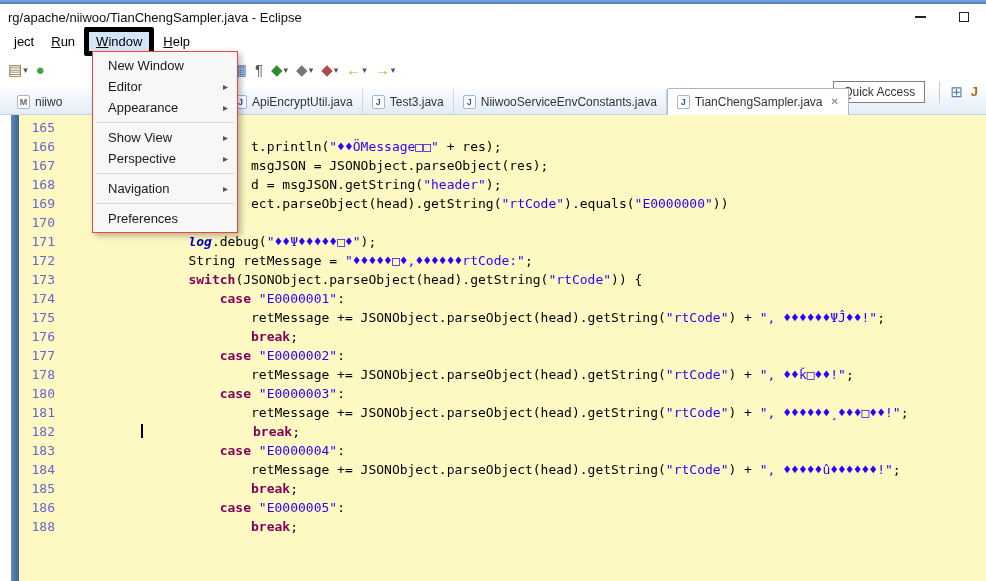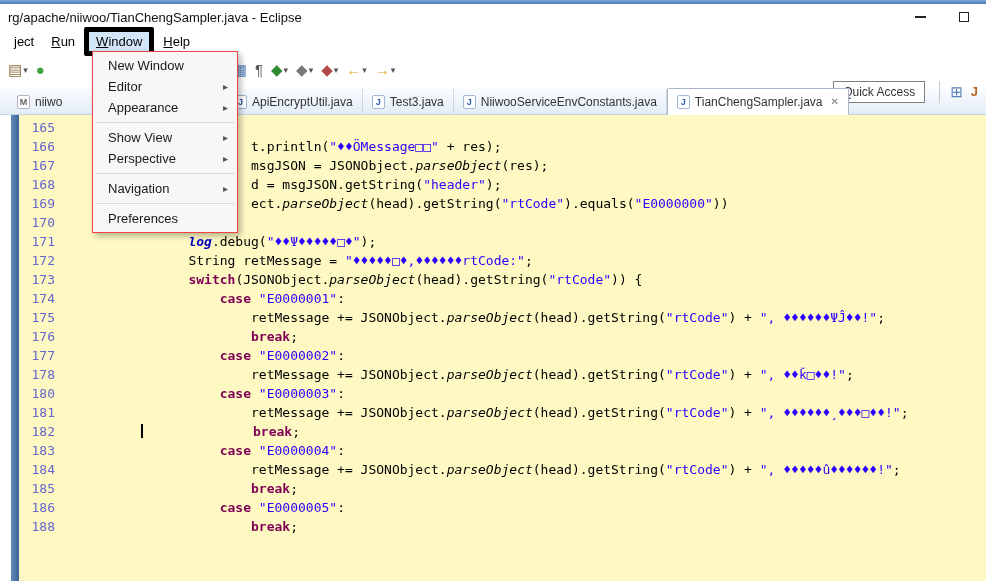--- a/index.html
+++ b/index.html
@@ -48,21 +48,21 @@
   
   .editor { position:absolute; left:0; right:0; top:115px; bottom:0; background:#fef9c3; overflow:hidden;margin-left:11px; }
   .gutter-strip { position:absolute; left:0; top:-27px; bottom:0; width:8px; background:linear-gradient(90deg,#628ab8,#3d6394); }
   .code-area { position:absolute; left:0; top:0; right:0; bottom:0; padding-top:3px; }
   .code-row { height:19px; white-space:pre; font-family:"DejaVu Sans Mono","Liberation Mono",monospace; font-size:13px; line-height:19px; }
   .line-num { display:inline-block; width:46px; margin-left:8px; padding-right:10px; text-align:right; color:#6666cc; }
   .code-text { margin-left:6px; }
   .tk-k { color:#7f0055; font-weight:bold; }
   .tk-s { color:#2a00ff; }
   .tk-f { color:#0000c0; font-style:italic; font-weight:bold; }
-  .tk-m { font-style:italic; }
+  .tk-m { }
   .caret { display:inline-block; width:0; height:14px; border-left:2px solid #000; vertical-align:-2px; }
 
   
   .window-menu { position:absolute; left:92px; top:51px; width:146px; background:#f7f7f7; border:1px solid #ef4444; box-shadow:3px 3px 6px rgba(0,0,0,0.28); padding:3px 1px; z-index:50; }
   .menu-item { height:21px; display:flex; align-items:center; padding:0 8px 0 14px; font-size:13px; color:#1a1a1a; cursor:default; }
   .menu-label { flex:1; }
   .menu-arrow { font-size:10px; color:#555; }
   .menu-sep { height:1px; background:#d9d9d9; margin:4px 2px; }
 </style>
 </head>

